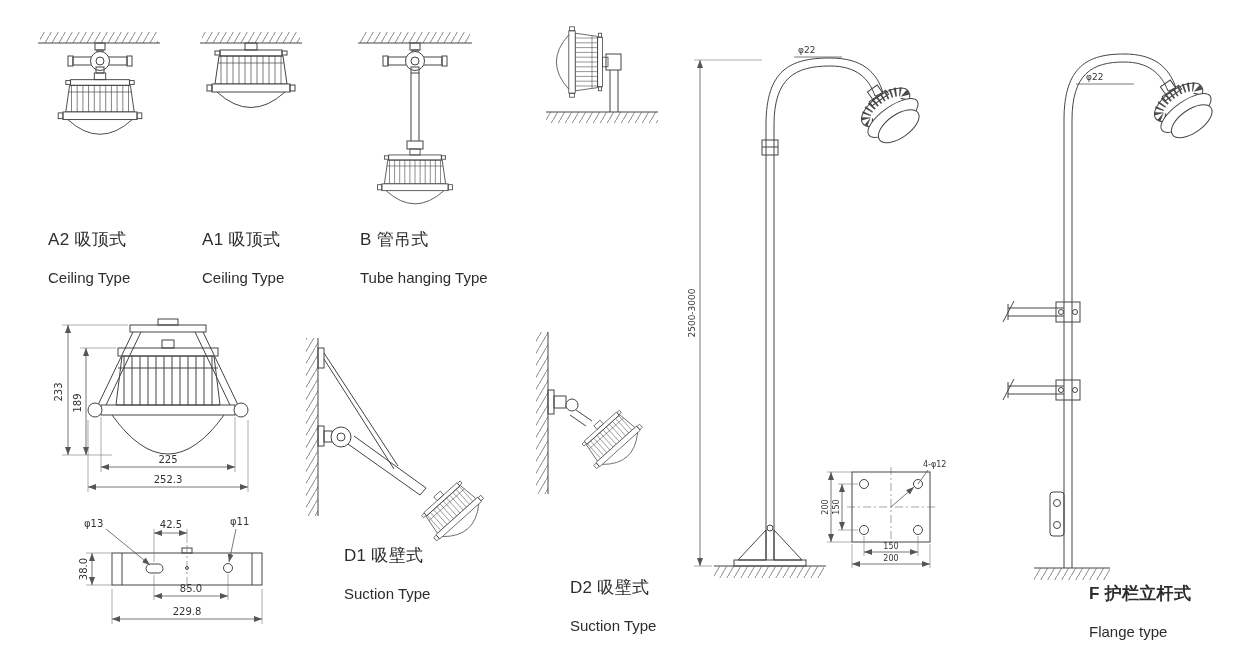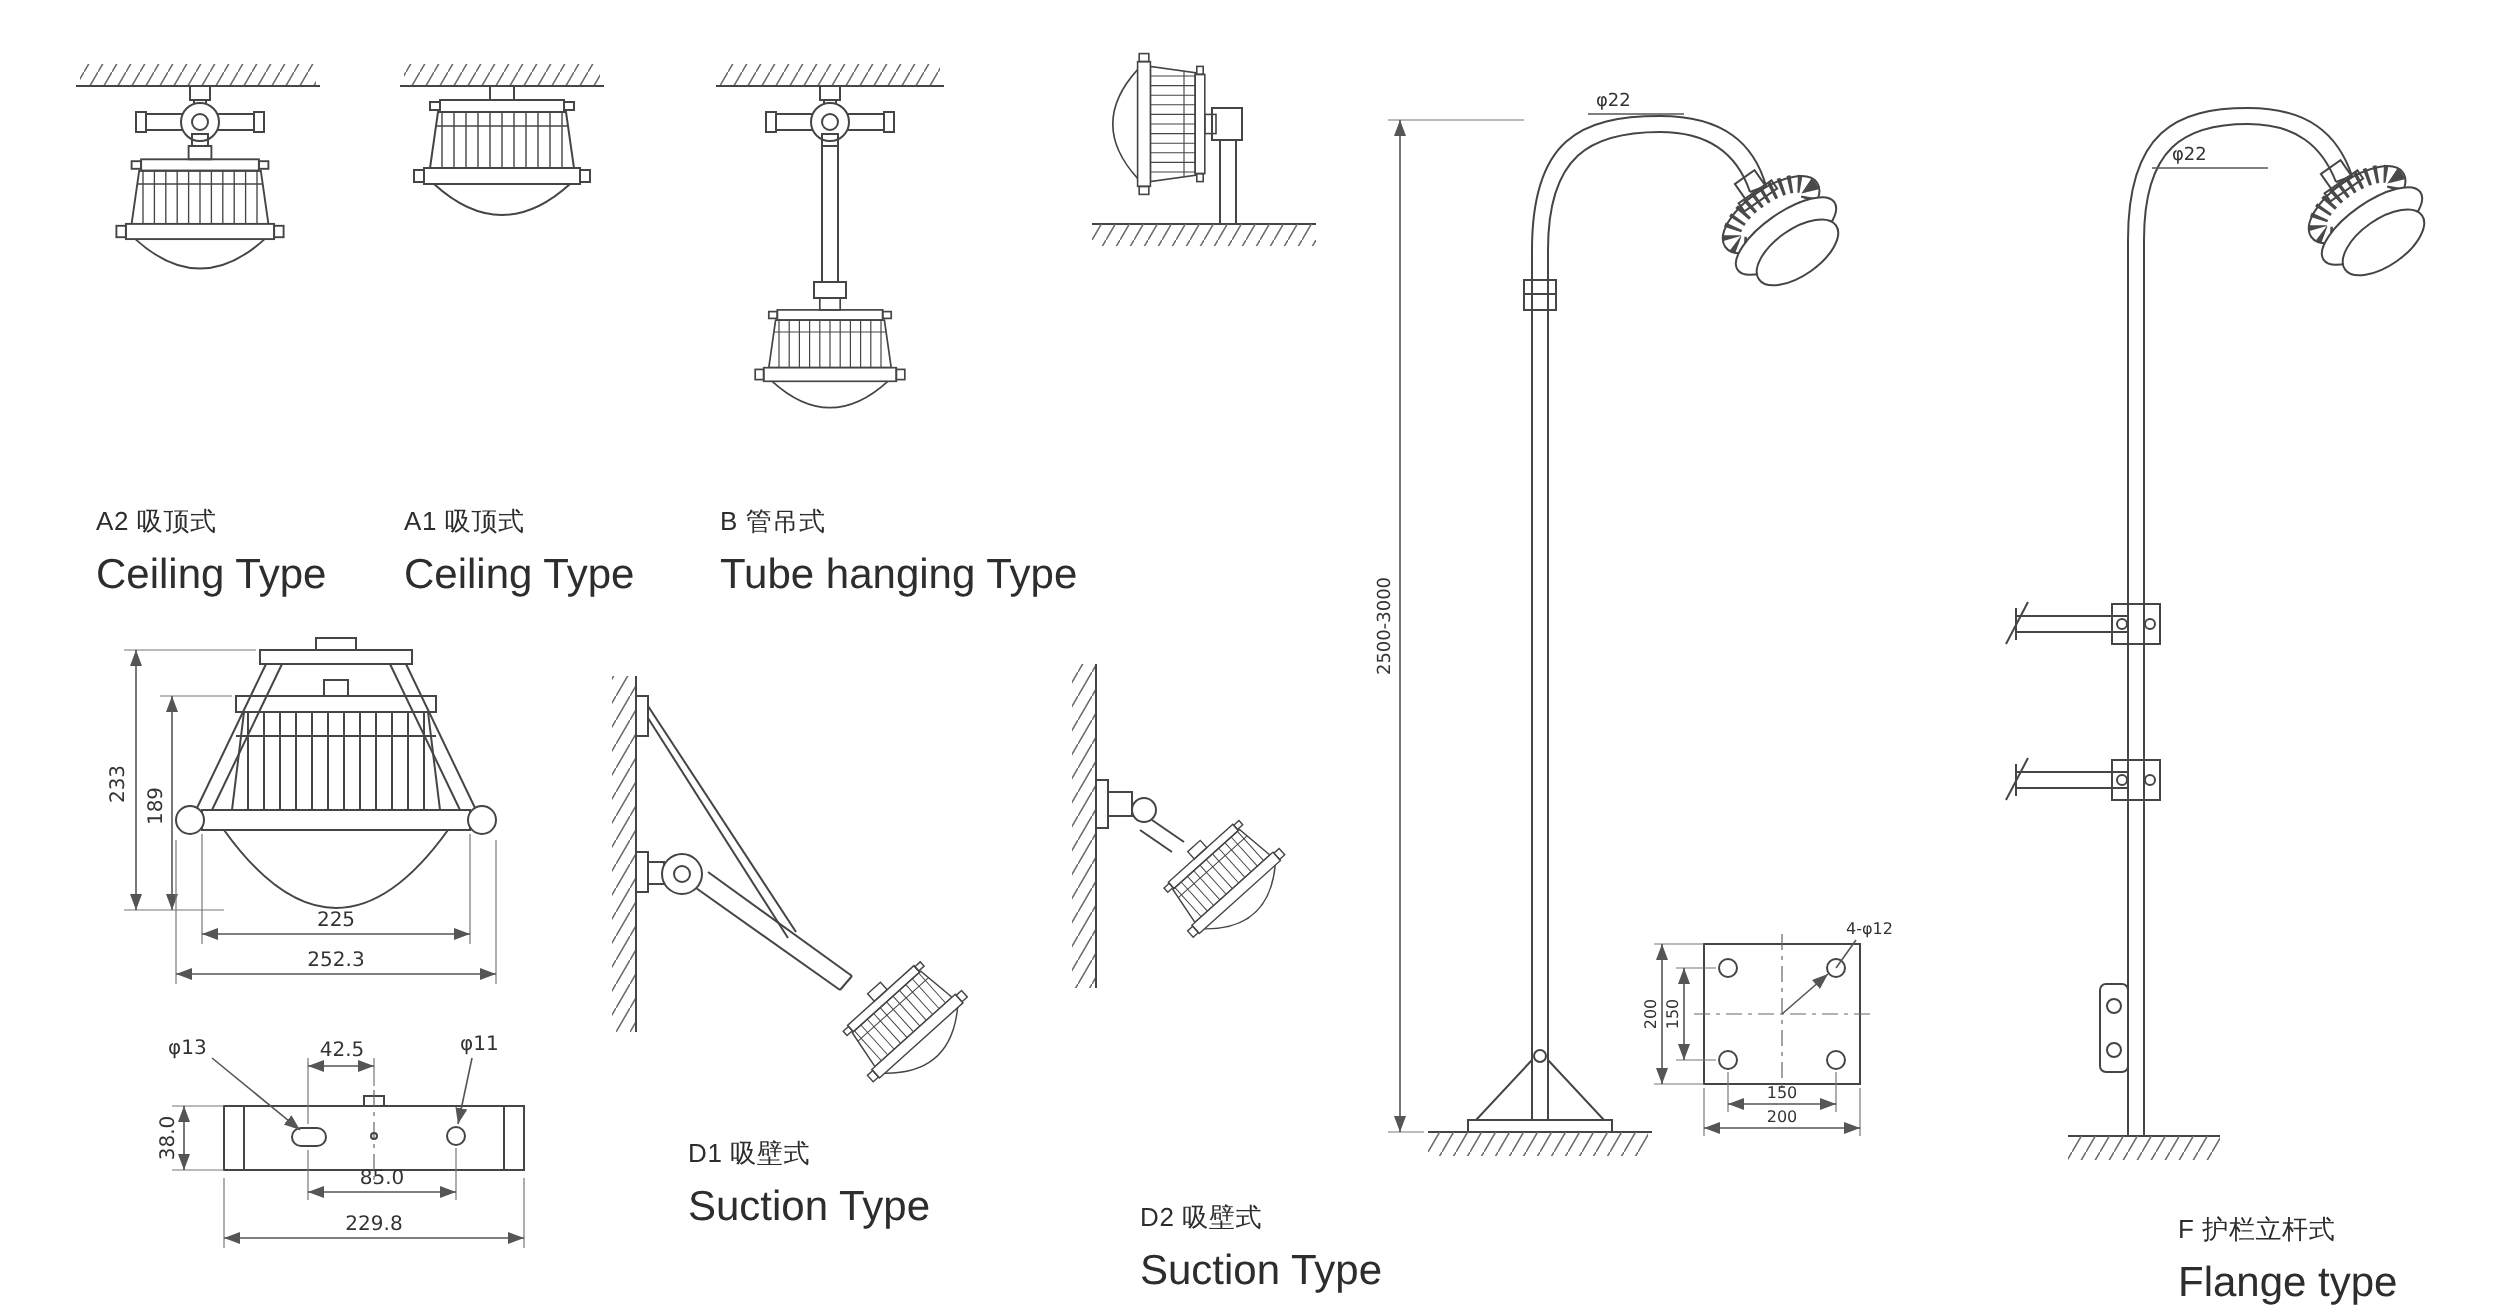--- a/index.html
+++ b/index.html
@@ -1,22 +1,22 @@
 <!DOCTYPE html>
 <html><head>
 <meta charset="utf-8">
 <style>
   * { margin:0; padding:0; box-sizing:border-box; }
   body { background:#ffffff; font-family:"Liberation Sans","DejaVu Sans",sans-serif; }
   .canvas { position:relative; width:1251px; height:655px; background:#fff; overflow:hidden; }
   .canvas > svg { position:absolute; left:0; top:0; }
   .cap { position:absolute; color:#2d2d2d; white-space:nowrap; }
-  .cap .cn { font-size:13px; letter-spacing:.3px;margin-top:24px; }
-  .cap .en { font-size:21px; margin-top:6px; }
-  .cap.bold .cn { font-weight:normal; }
+  .cap .cn { font-size:17px; letter-spacing:.3px; }
+  .cap .en { font-size:15px; margin-top:18px; }
+  .cap.bold .cn { font-weight:bold; }
   .s   { stroke:#454545; stroke-width:1; fill:none; }
   .sf  { stroke:#454545; stroke-width:1; fill:#ffffff; }
   .dim { stroke:#555; stroke-width:.8; fill:none; }
   .ext { stroke:#777; stroke-width:.6; fill:none; }
   .cl  { stroke:#666; stroke-width:.6; fill:none; stroke-dasharray:8 3 2 3; }
   text { font-family:"DejaVu Sans",sans-serif; fill:#333; }
   text.d  { font-size:10px; }
   text.d2 { font-size:8px; }
   text.d3 { font-size:9px; }
 </style>

